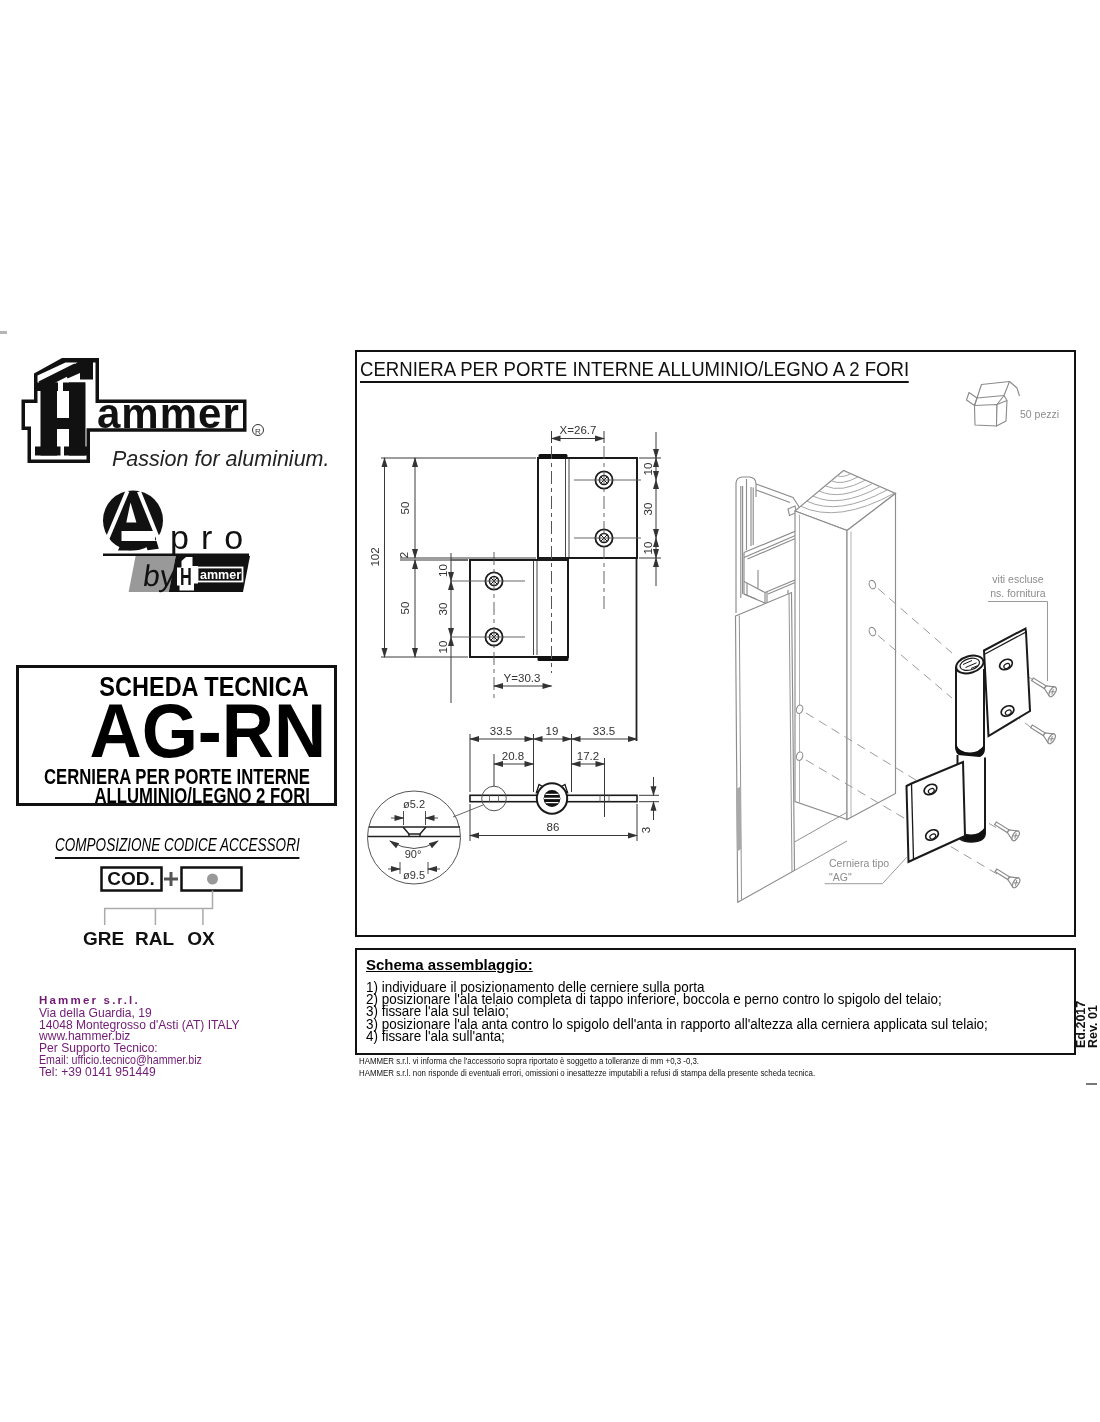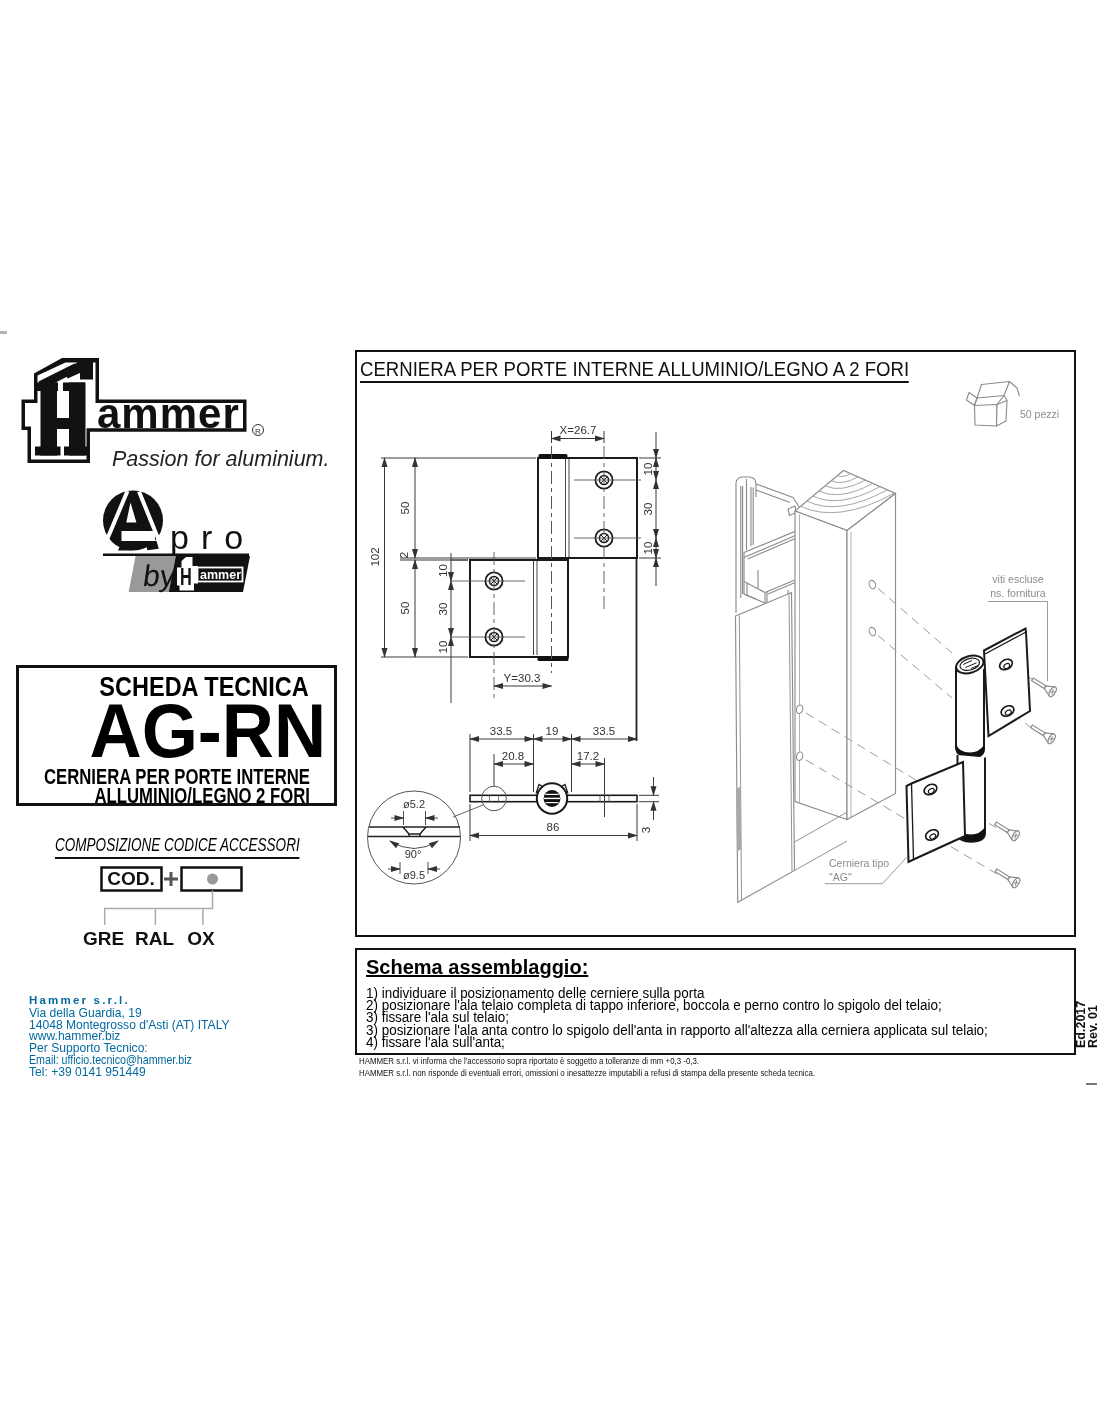--- a/index.html
+++ b/index.html
@@ -99,36 +99,36 @@
     <line x1="202.9" y1="908.5" x2="202.9" y2="925"></line>
   </g>
 
   <g font-size="19" font-weight="bold" fill="#111" text-anchor="middle">
     <text x="103.5" y="945">GRE</text>
     <text x="154.5" y="945">RAL</text>
     <text x="201" y="945">OX</text>
   </g>
 </svg>
 
-<div class="abs" style="left:29px;top:995px;font-size:13px;line-height:11.8px;color:#0369a1;">
+<div class="abs" style="left:39px;top:995px;font-size:13px;line-height:11.8px;color:#701a75;">
   <div style="font-weight:bold;letter-spacing:2.2px;font-size:11.5px;">Hammer s.r.l.</div>
   <div class="aline">Via della Guardia, 19</div>
   <div class="aline">14048 Montegrosso d'Asti (AT) ITALY</div>
   <div class="aline">www.hammer.biz</div>
   <div class="aline">Per Supporto Tecnico:</div>
   <div class="aline" style="transform:scaleX(0.82);">Email: ufficio.tecnico@hammer.biz</div>
   <div class="aline">Tel: +39 0141 951449</div>
 </div>
 
 <div class="abs" style="left:355px;top:350px;width:717px;height:583px;border:2px solid #111;"></div>
 
 <div class="abs" style="left:360px;top:357px;font-size:21px;color:#111;border-bottom:2.5px solid #111;padding-bottom:0px;transform:scaleX(0.885);transform-origin:0 0;white-space:nowrap;">CERNIERA PER PORTE INTERNE ALLUMINIO/LEGNO A 2 FORI</div>
 
 <div class="abs" style="left:355px;top:948px;width:717px;height:103px;border:2px solid #111;">
-  <div style="margin:6px 12px 0 9px;font-size:20px;font-weight:bold;text-decoration:underline;">Schema assemblaggio:</div>
+  <div style="margin:6px 12px 0 9px;font-size:15px;font-weight:bold;text-decoration:underline;">Schema assemblaggio:</div>
   <div style="margin:8px 0 0 9px;font-size:14px;line-height:12.2px;transform:scaleX(0.96);transform-origin:0 0;white-space:nowrap;">
     <div>1) individuare il posizionamento delle cerniere sulla porta</div>
     <div>2) posizionare l'ala telaio completa di tappo inferiore, boccola e perno contro lo spigolo del telaio;</div>
     <div>3) fissare l'ala sul telaio;</div>
     <div>3) posizionare l'ala anta contro lo spigolo dell'anta in rapporto all'altezza alla cerniera applicata sul telaio;</div>
     <div>4) fissare l'ala sull'anta;</div>
   </div>
 </div>
 
 <div class="abs" style="left:359px;top:1056px;font-size:9px;line-height:11.5px;color:#111;transform:scaleX(0.875);transform-origin:0 0;white-space:nowrap;">

